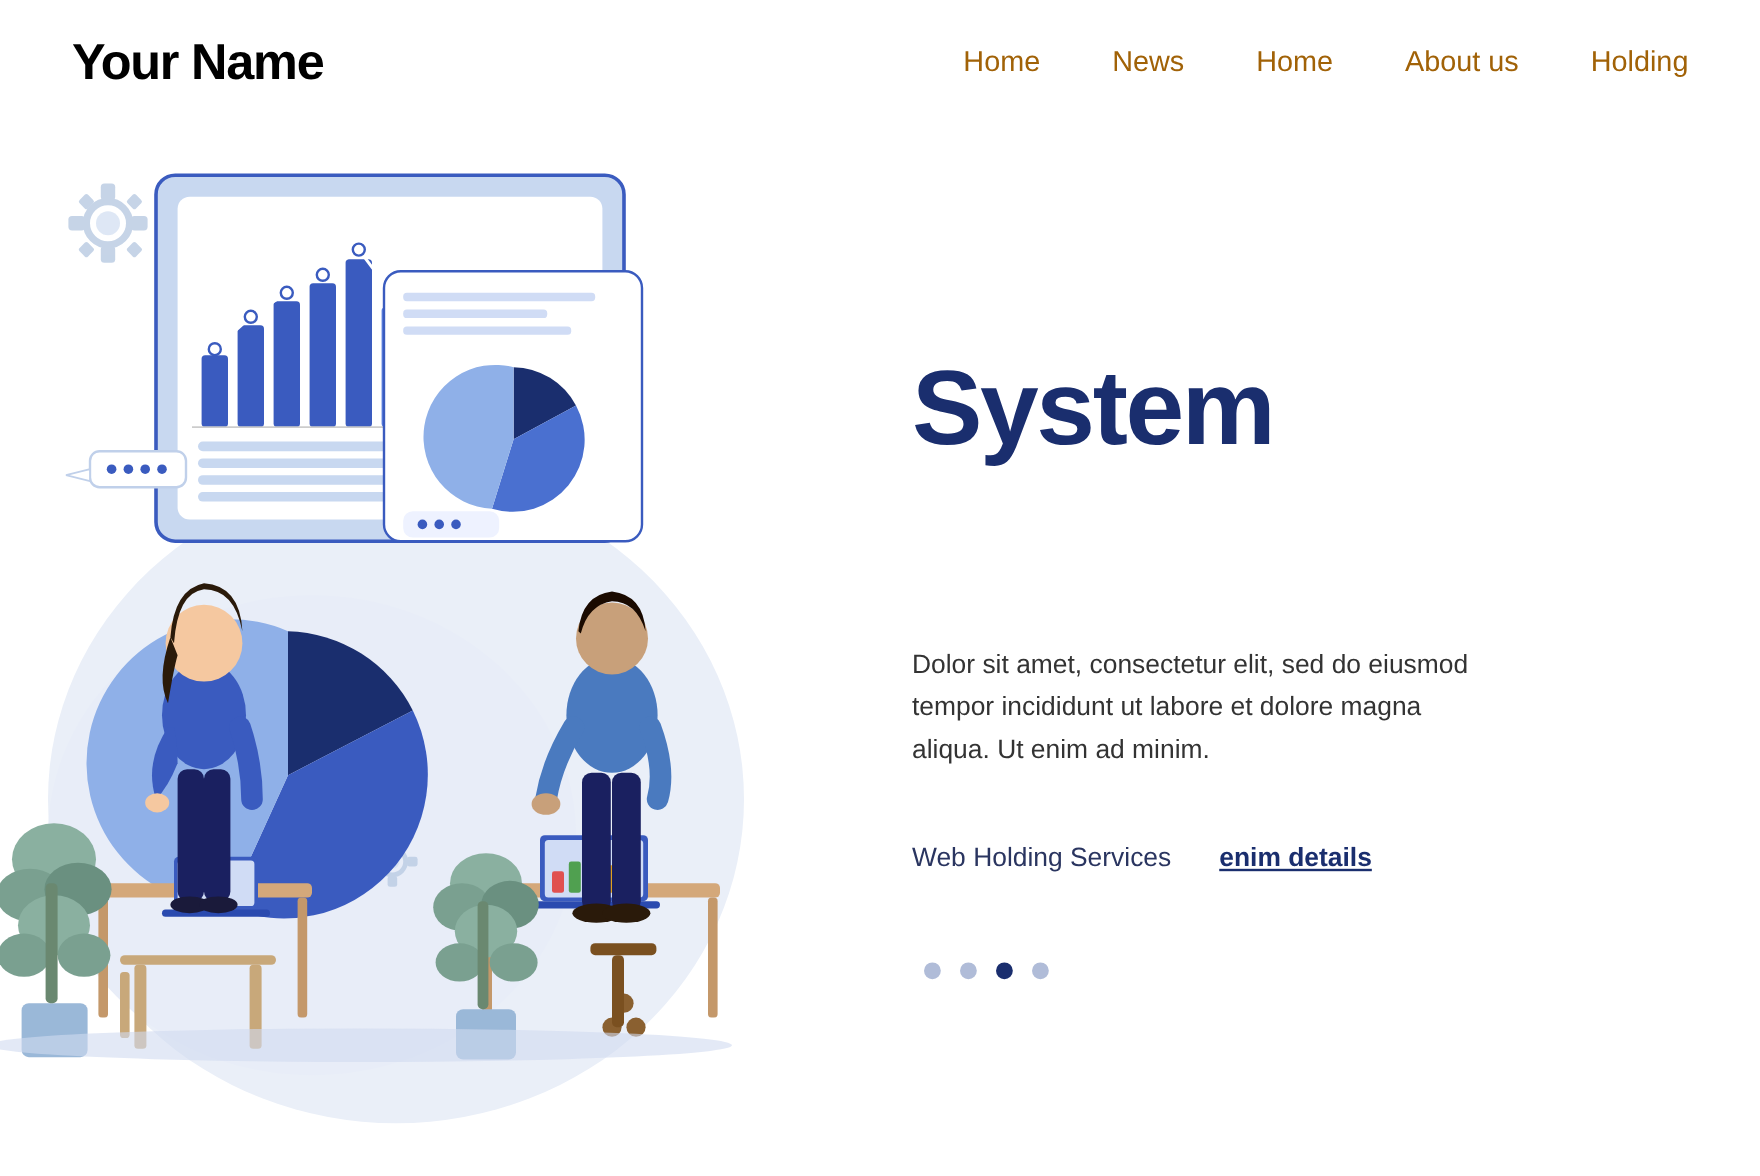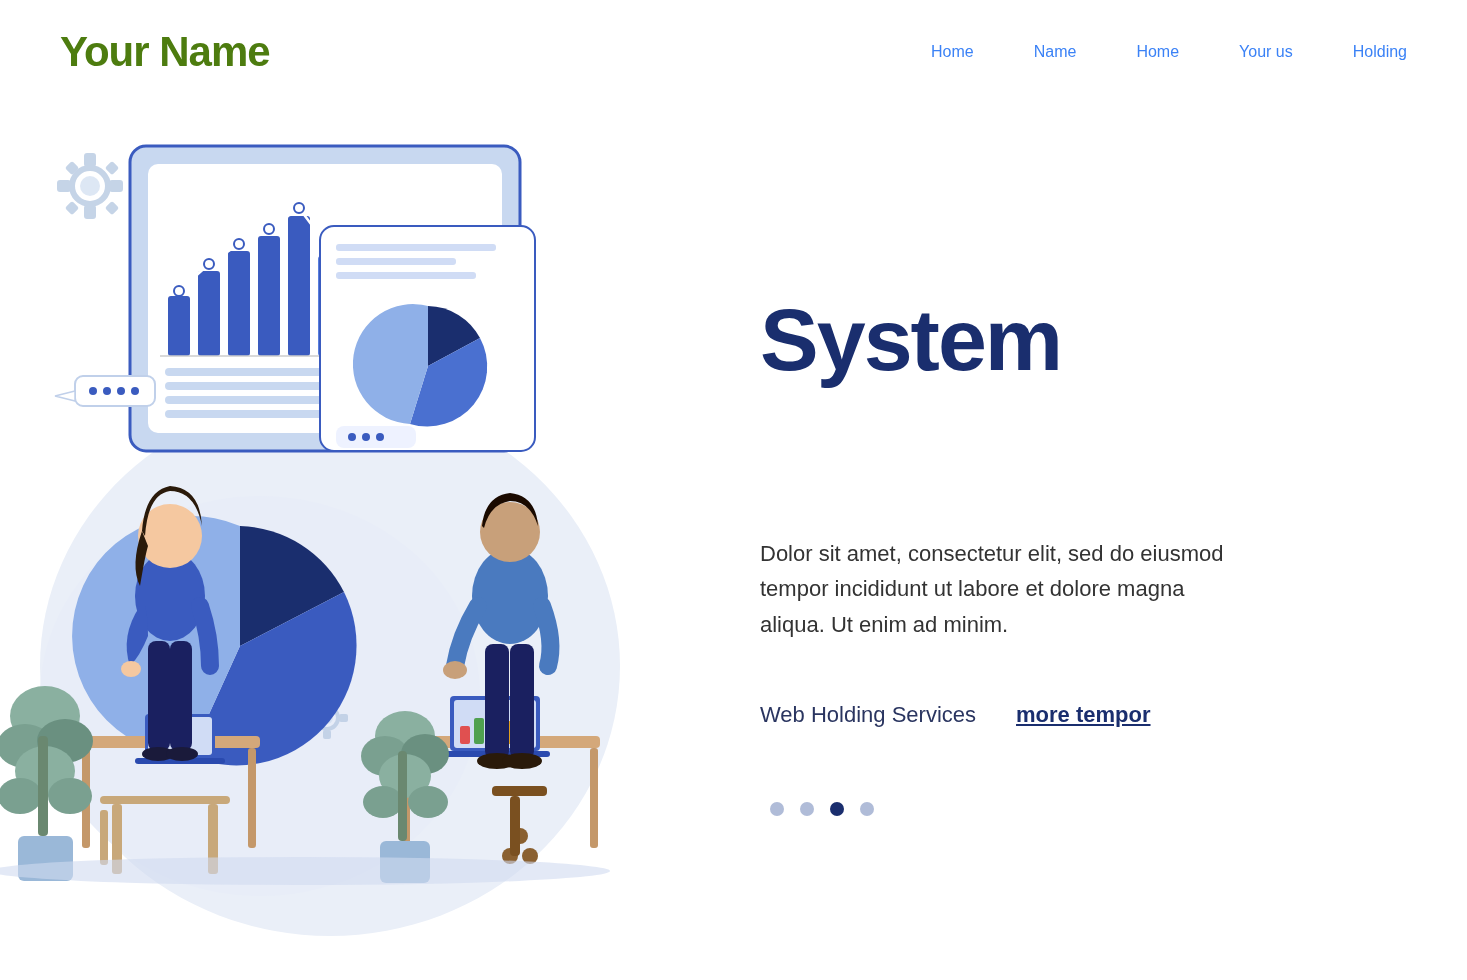--- a/index.html
+++ b/index.html
@@ -17,31 +17,31 @@
       display: flex;
       align-items: center;
       justify-content: space-between;
       padding: 28px 60px 20px 60px;
       position: relative;
       z-index: 10;
     }
     .logo {
       font-size: 42px;
       font-weight: 800;
-      color: #4d7c0f;
+      color: #000000;
       letter-spacing: -1px;
     }
     nav {
       display: flex;
       gap: 60px;
       align-items: center;
     }
     nav a {
-      font-size: 16px;
-      color: #3b82f6;
+      font-size: 24px;
+      color: #a16207;
       text-decoration: none;
       font-weight: 400;
     }
 
     
     .main-content {
       display: flex;
       width: 100%;
       height: calc(980px - 100px);
       position: relative;
@@ -123,23 +123,23 @@
       background: #1a2e6e;
     }
   </style>
 </head>
 <body>
 
 <header>
   <div class="logo">Your Name</div>
   <nav>
     <a>Home</a>
-    <a>Name</a>
+    <a>News</a>
     <a>Home</a>
-    <a>Your us</a>
+    <a>About us</a>
     <a>Holding</a>
   </nav>
 </header>
 
 <div class="main-content">
 
   <div class="illustration">
     <svg class="svg-illustration" viewBox="0 0 700 880" xmlns="http://www.w3.org/2000/svg">
 
       <ellipse cx="330" cy="570" rx="290" ry="270" fill="#eaeff8"></ellipse>
@@ -315,21 +315,21 @@
   </div>
 
   <div class="right-content">
     <h1 class="main-title">
       <span>System</span><br>
       <br>
     </h1>
     <p class="description">Dolor sit amet, consectetur  elit, sed do eiusmod tempor incididunt ut labore et dolore magna aliqua. Ut enim ad minim.</p>
     <div class="bottom-row">
       <span class="web-holding">Web Holding Services</span>
-      <a class="more-details">more tempor</a>
+      <a class="more-details">enim details</a>
     </div>
     <div class="pagination-dots">
       <div class="pdot"></div>
       <div class="pdot"></div>
       <div class="pdot active"></div>
       <div class="pdot"></div>
     </div>
   </div>
 
 </div>

